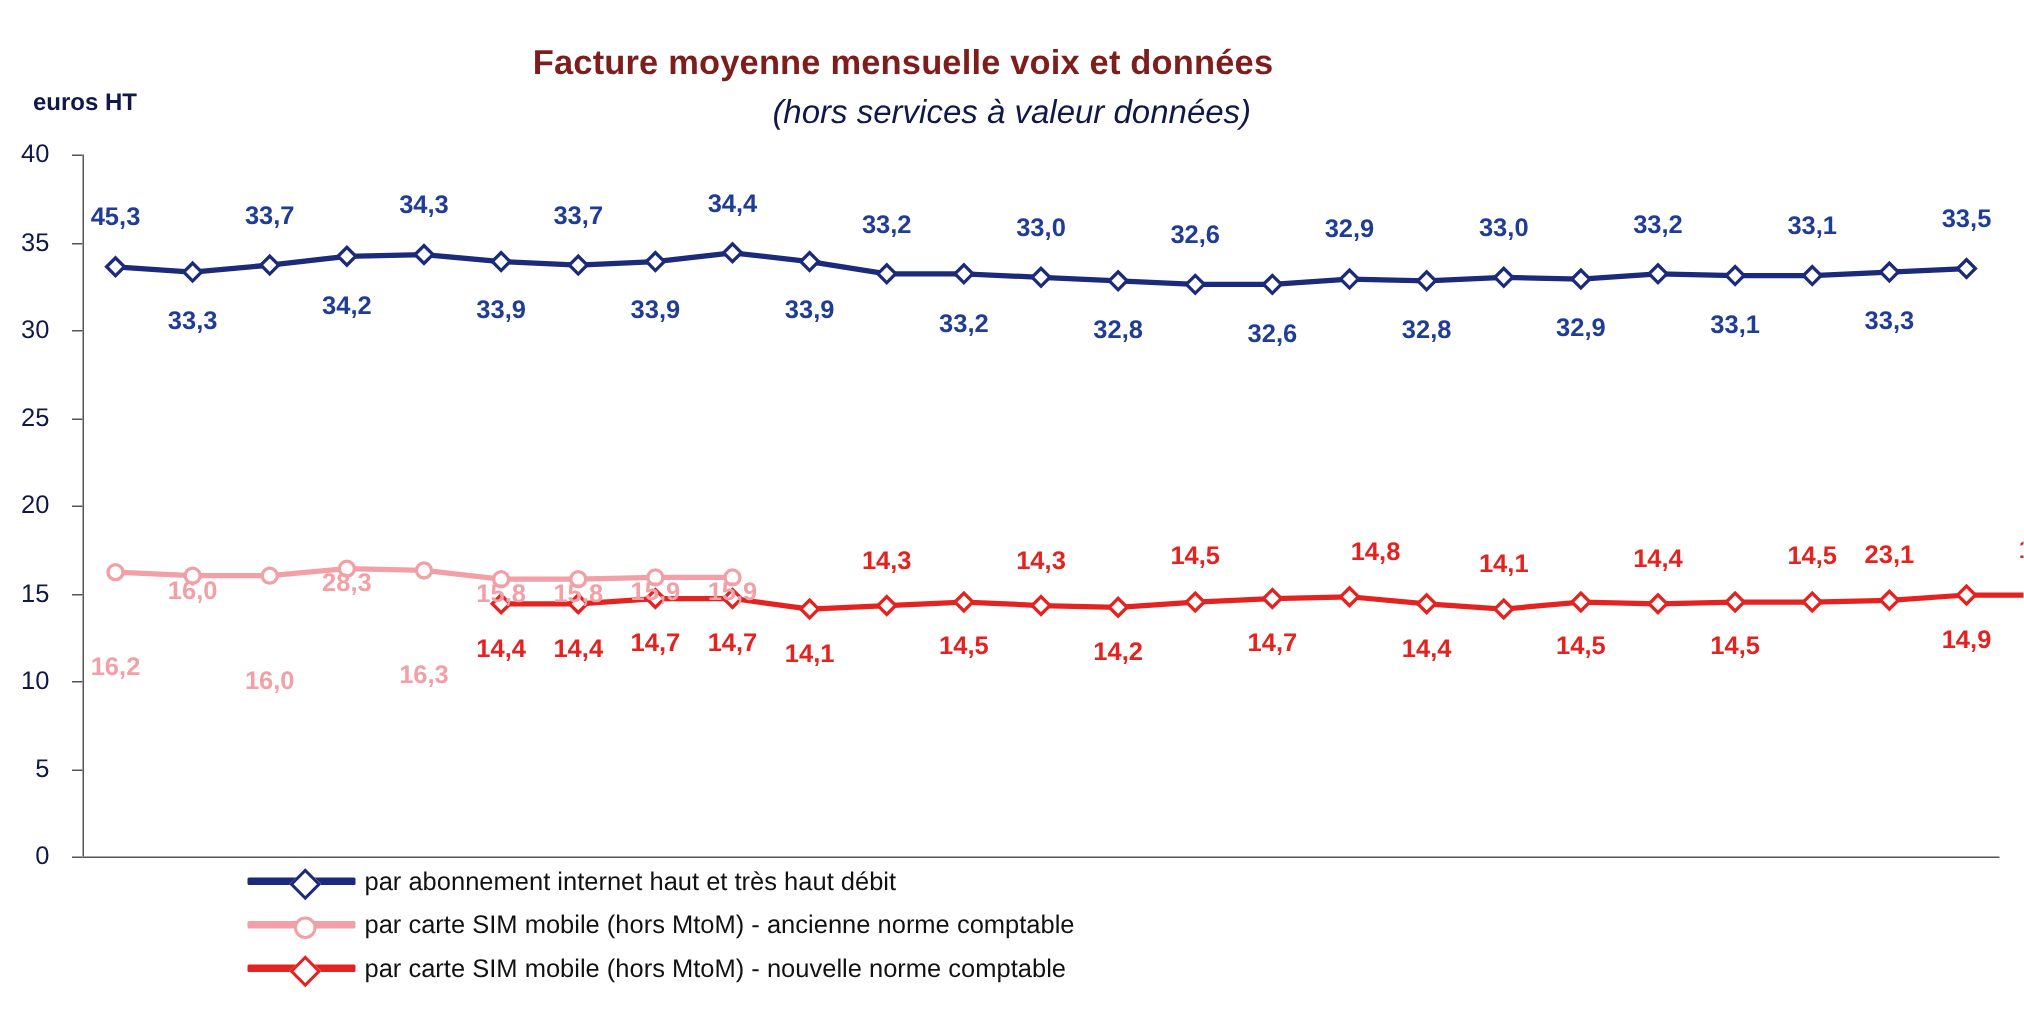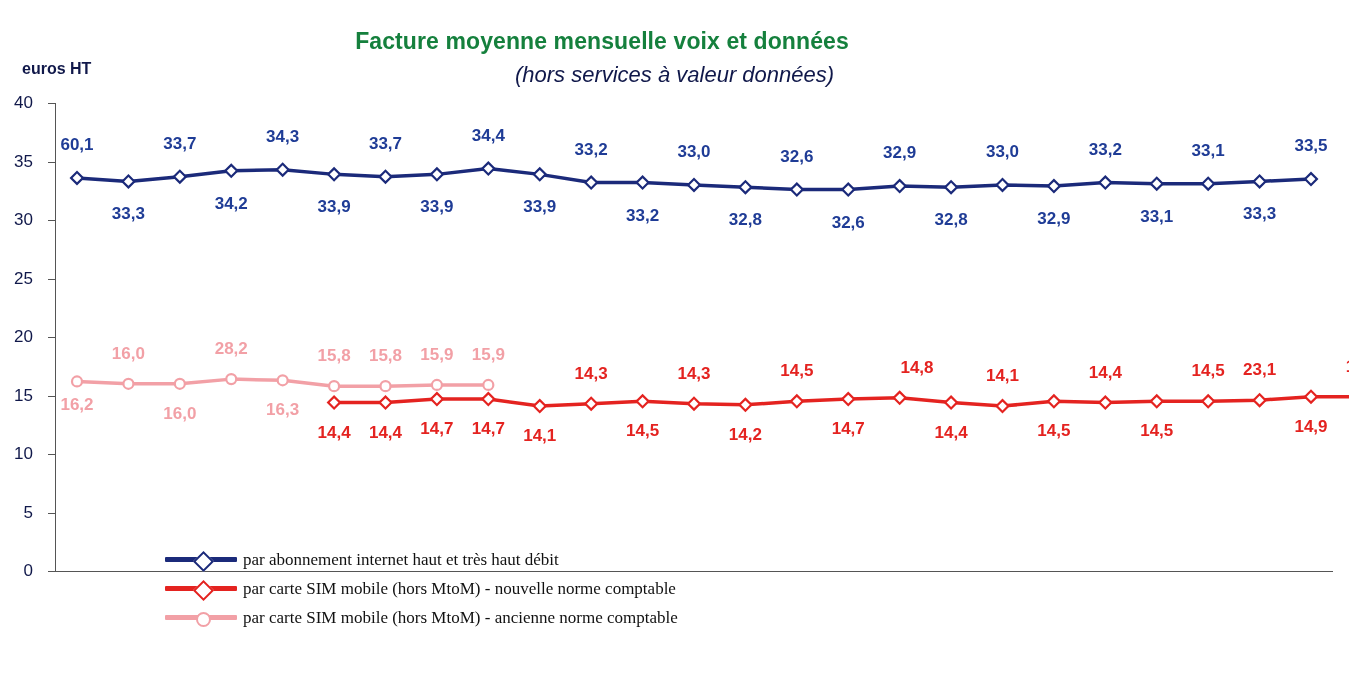--- a/index.html
+++ b/index.html
@@ -21,21 +21,21 @@
   }
   
   .chart-title {
     position: absolute;
     left: 0;
     top: 28px;
     width: 1204px;
     text-align: center;
     font-size: 23px;
     font-weight: bold;
-    color: #15803d;
+    color: #7f1d1d;
     letter-spacing: 0.1px;
   }
   .chart-subtitle {
     position: absolute;
     left: 0;
     top: 62px;
     width: 1349px;
     text-align: center;
     font-size: 22px;
     font-style: italic;
@@ -98,29 +98,28 @@
     overflow: visible;
   }
   .pt-label {
     position: absolute;
     font-size: 17px;
     font-weight: bold;
     transform: translate(-50%, -50%);
     white-space: nowrap;
   }
   .pt-label.navy { color: #1f3c96; }
-  .pt-label.pink { color: #f2a0a6; }
+  .pt-label.pink { color: #f2a0a6; margin-top: 40px; }
   .pt-label.red  { color: #e42320; }
   
   #legend {
     position: absolute;
     left: 110px;
-    top: 442px;
+    top: 470px;
     width: 760px;
-    font-family: Liberation Serif, serif;
   }
   .legend-row {
     display: flex;
     align-items: center;
     height: 29px;
   }
   .legend-mark {
     width: 72px;
     height: 18px;
     position: relative;
@@ -243,21 +242,21 @@
         <rect x="943.3" y="298.83" width="8.4" height="8.4" transform="rotate(45 947.5 303.03)" fill="#ffffff" stroke="#e42320" stroke-width="2.2"></rect>
         <rect x="994.7166666666666" y="294.15000000000003" width="8.4" height="8.4" transform="rotate(45 998.9166666666666 298.35)" fill="#ffffff" stroke="#e42320" stroke-width="2.2"></rect>
         <rect x="1046.1333333333332" y="295.32" width="8.4" height="8.4" transform="rotate(45 1050.3333333333333 299.52)" fill="#ffffff" stroke="#e42320" stroke-width="2.2"></rect>
         <rect x="1097.55" y="294.15000000000003" width="8.4" height="8.4" transform="rotate(45 1101.75 298.35)" fill="#ffffff" stroke="#e42320" stroke-width="2.2"></rect>
         <rect x="1148.9666666666665" y="294.15000000000003" width="8.4" height="8.4" transform="rotate(45 1153.1666666666665 298.35)" fill="#ffffff" stroke="#e42320" stroke-width="2.2"></rect>
         <rect x="1200.3833333333332" y="292.98" width="8.4" height="8.4" transform="rotate(45 1204.5833333333333 297.18)" fill="#ffffff" stroke="#e42320" stroke-width="2.2"></rect>
         <rect x="1251.8" y="289.46999999999997" width="8.4" height="8.4" transform="rotate(45 1256 293.66999999999996)" fill="#ffffff" stroke="#e42320" stroke-width="2.2"></rect>
         <rect x="1303.2166666666665" y="289.46999999999997" width="8.4" height="8.4" transform="rotate(45 1307.4166666666665 293.66999999999996)" fill="#ffffff" stroke="#e42320" stroke-width="2.2"></rect>
       </svg>
     <div id="point-labels">
-        <div class="pt-label navy" style="left: 22px; top: 41.88px;">60,1</div>
+        <div class="pt-label navy" style="left: 22px; top: 41.88px;">45,3</div>
         <div class="pt-label navy" style="left: 73.4167px; top: 111.39px;">33,3</div>
         <div class="pt-label navy" style="left: 124.833px; top: 40.71px;">33,7</div>
         <div class="pt-label navy" style="left: 176.25px; top: 100.86px;">34,2</div>
         <div class="pt-label navy" style="left: 227.667px; top: 33.69px; text-align: center;">34,3</div>
         <div class="pt-label navy" style="left: 279.083px; top: 104.37px;">33,9</div>
         <div class="pt-label navy" style="left: 330.5px; top: 40.71px;">33,7</div>
         <div class="pt-label navy" style="left: 381.917px; top: 104.37px;">33,9</div>
         <div class="pt-label navy" style="left: 433.333px; top: 32.52px;">34,4</div>
         <div class="pt-label navy" style="left: 484.75px; top: 104.37px;">33,9</div>
         <div class="pt-label navy" style="left: 536.167px; top: 46.56px;">33,2</div>
@@ -271,21 +270,21 @@
         <div class="pt-label navy" style="left: 947.5px; top: 48.9px;">33,0</div>
         <div class="pt-label navy" style="left: 998.917px; top: 116.07px;">32,9</div>
         <div class="pt-label navy" style="left: 1050.33px; top: 46.56px;">33,2</div>
         <div class="pt-label navy" style="left: 1101.75px; top: 113.73px;">33,1</div>
         <div class="pt-label navy" style="left: 1153.17px; top: 47.73px;">33,1</div>
         <div class="pt-label navy" style="left: 1204.58px; top: 111.39px;">33,3</div>
         <div class="pt-label navy" style="left: 1256px; top: 43.05px;">33,5</div>
         <div class="pt-label pink" style="left: 22px; top: 302px;">16,2</div>
         <div class="pt-label pink" style="left: 73.4167px; top: 250.8px;">16,0</div>
         <div class="pt-label pink" style="left: 124.833px; top: 310.8px;">16,0</div>
-        <div class="pt-label pink" style="left: 176.25px; top: 246.12px;">28,2</div>
+        <div class="pt-label pink" style="left: 176.25px; top: 246.12px;">28,3</div>
         <div class="pt-label pink" style="left: 227.667px; top: 307.29px;">16,3</div>
         <div class="pt-label pink" style="left: 279.083px; top: 253.14px;">15,8</div>
         <div class="pt-label pink" style="left: 330.5px; top: 253.14px;">15,8</div>
         <div class="pt-label pink" style="left: 381.917px; top: 251.97px;">15,9</div>
         <div class="pt-label pink" style="left: 433.333px; top: 251.97px;">15,9</div>
         <div class="pt-label red" style="left: 279.083px; top: 329.52px;">14,4</div>
         <div class="pt-label red" style="left: 330.5px; top: 329.52px;">14,4</div>
         <div class="pt-label red" style="left: 381.917px; top: 326.01px;">14,7</div>
         <div class="pt-label red" style="left: 433.333px; top: 326.01px;">14,7</div>
         <div class="pt-label red" style="left: 484.75px; top: 333.03px;">14,1</div>
@@ -311,27 +310,27 @@
     <div id="legend">
         <div class="legend-row">
           <span class="legend-mark">
             <span class="lline" style="background: rgb(27, 42, 122);"></span>
             <span class="lmark diamond" style="border: 2.2px solid rgb(27, 42, 122);"></span>
           </span>
           <span class="legend-label">par abonnement internet haut et très haut débit</span>
         </div>
         <div class="legend-row">
           <span class="legend-mark">
+            <span class="lline" style="background: rgb(242, 160, 166);"></span>
+            <span class="lmark circle" style="border: 2.2px solid rgb(242, 160, 166);"></span>
+          </span>
+          <span class="legend-label">par carte SIM mobile (hors MtoM)  - ancienne norme comptable</span>
+        </div>
+        <div class="legend-row">
+          <span class="legend-mark">
             <span class="lline" style="background: rgb(228, 35, 32);"></span>
             <span class="lmark diamond" style="border: 2.2px solid rgb(228, 35, 32);"></span>
           </span>
           <span class="legend-label">par carte SIM mobile (hors MtoM)  - nouvelle norme comptable</span>
         </div>
-        <div class="legend-row">
-          <span class="legend-mark">
-            <span class="lline" style="background: rgb(242, 160, 166);"></span>
-            <span class="lmark circle" style="border: 2.2px solid rgb(242, 160, 166);"></span>
-          </span>
-          <span class="legend-label">par carte SIM mobile (hors MtoM)  - ancienne norme comptable</span>
-        </div>
       </div>
   </div>
 </div>
 
 </body></html>

